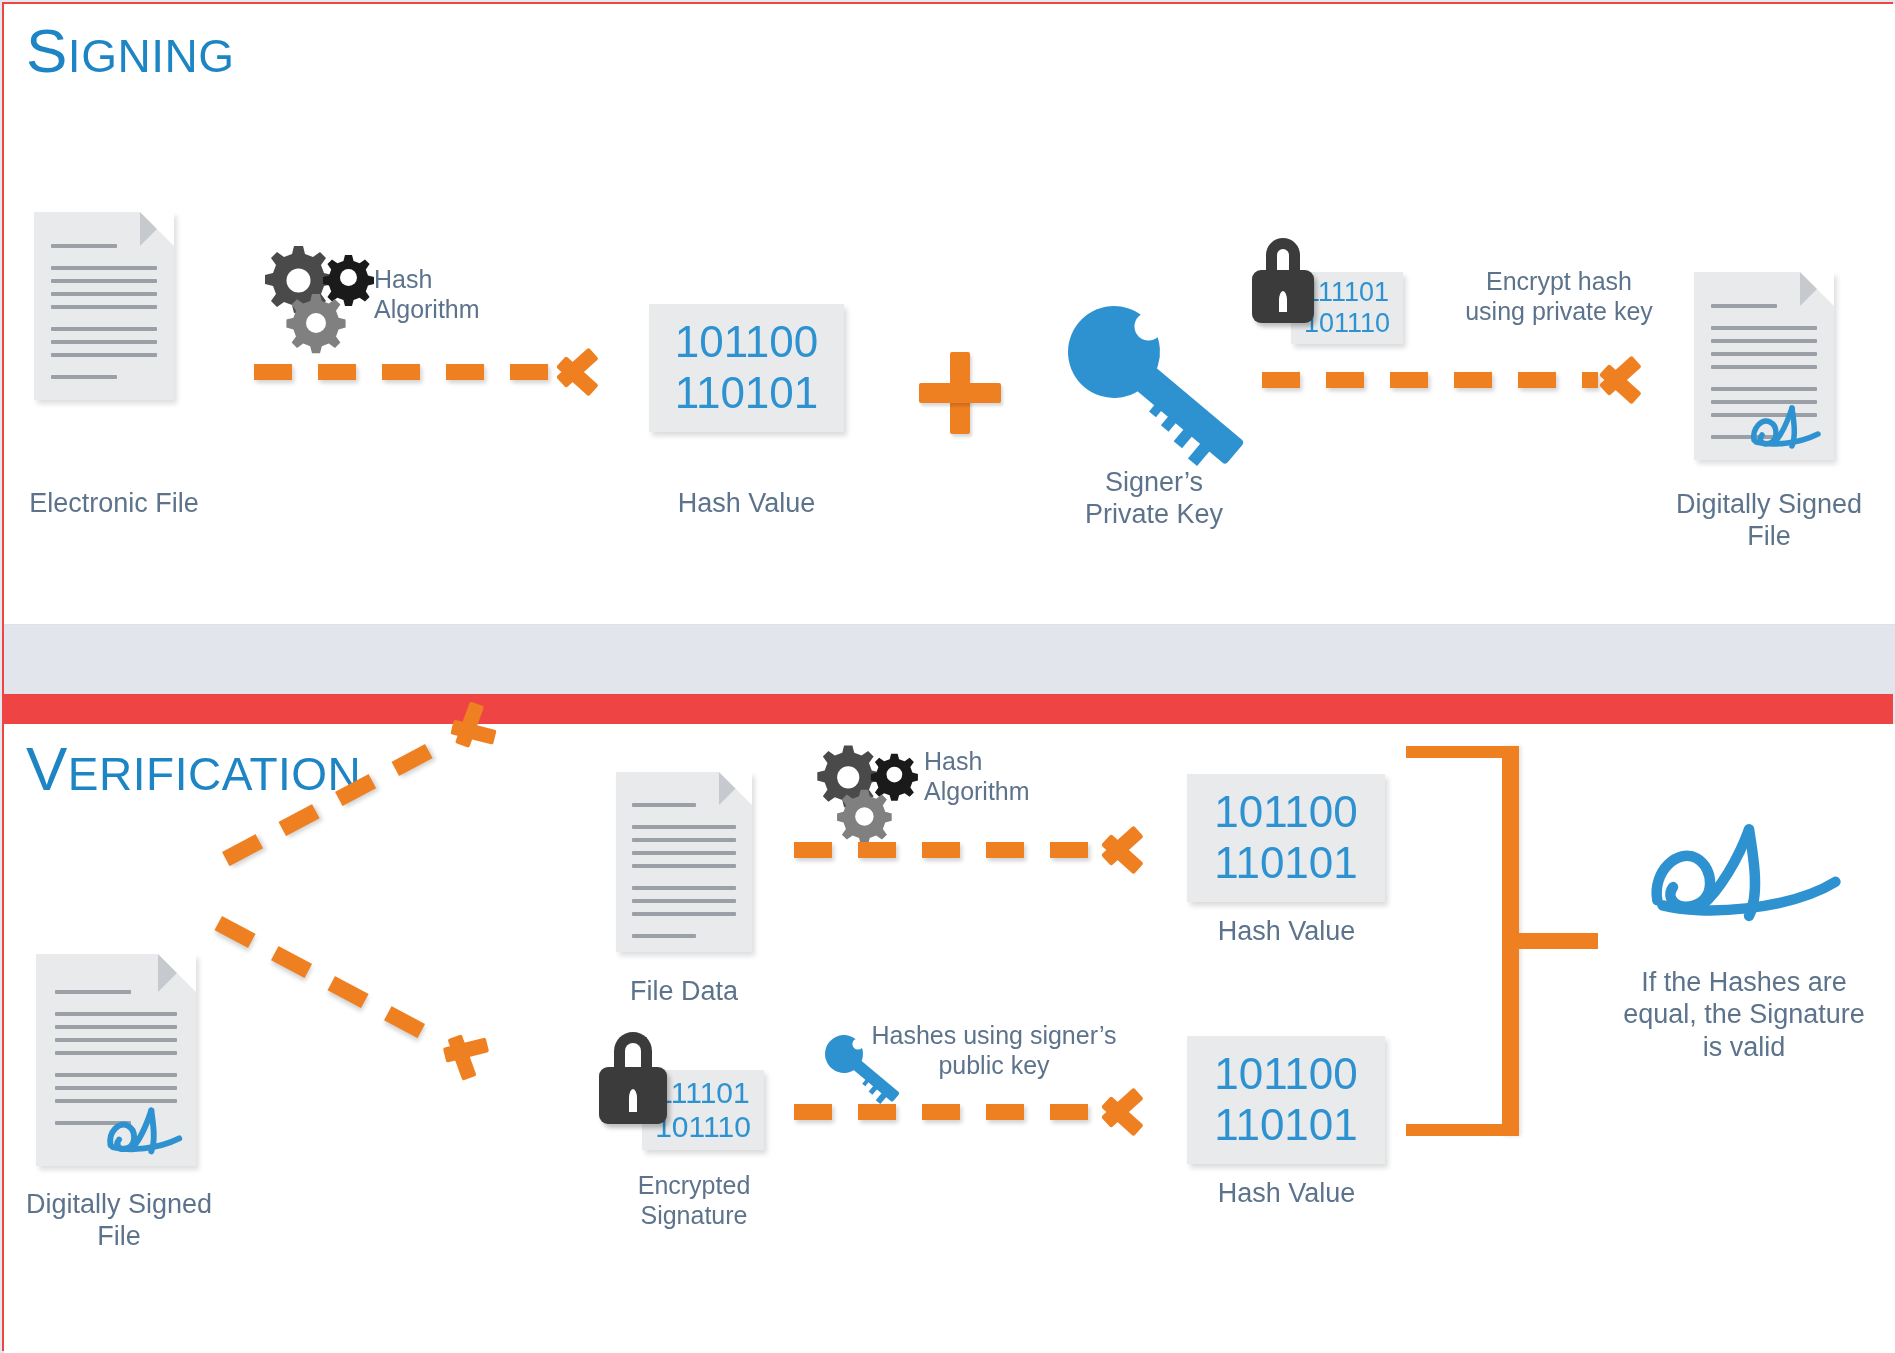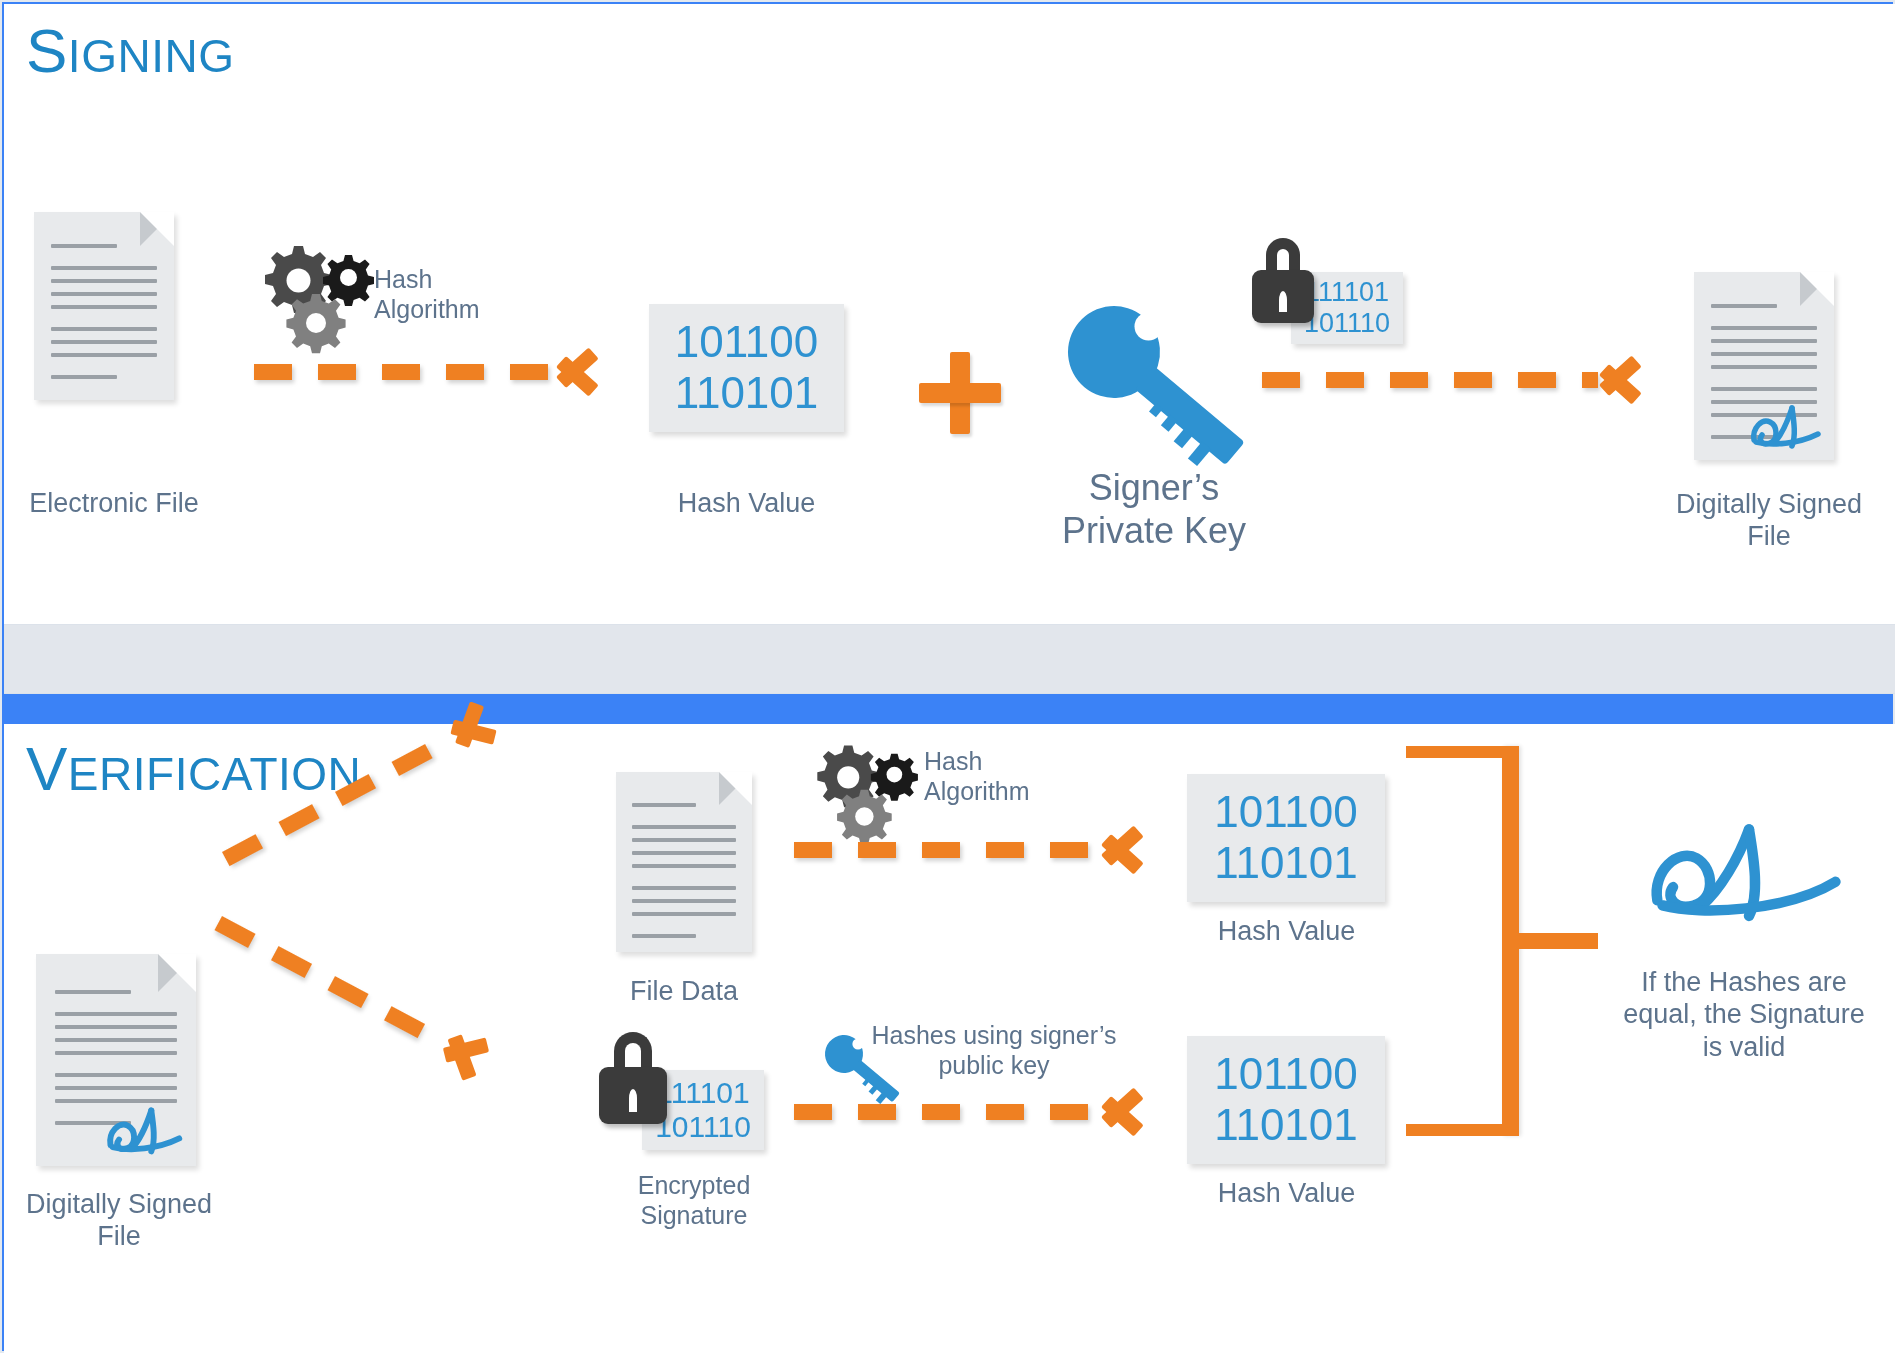--- a/index.html
+++ b/index.html
@@ -4,21 +4,21 @@
 <style>
   html,body{margin:0;padding:0;}
   body{
     width:1895px;height:1353px;
     background:#ffffff;
     font-family:"Liberation Sans", sans-serif;
     overflow:hidden;
     position:relative;
   }
   #stage{position:absolute;left:0;top:0;width:1895px;height:1353px;
-    border:2px solid #e4e9ef;box-sizing:border-box;background:#3b82f6;}
+    border:2px solid #e4e9ef;box-sizing:border-box;background:#ef4444;}
 
   
   .panel{position:absolute;left:2px;width:1891px;background:#fff;}
   #panel-signing{top:2px;height:620px;}
   #divider{position:absolute;left:2px;top:622px;width:1891px;height:68px;
     background:#e2e6ec;border-top:1px solid #dce2ea;border-bottom:1px solid #dce2ea;}
   #panel-verification{top:722px;height:661px;}
 
   .section-title{
     position:absolute;
@@ -211,32 +211,34 @@
           <circle cx="55" cy="48" r="46"></circle>
           <rect x="95" y="33" width="118" height="30" rx="4"></rect>
           <rect x="180" y="60" width="12" height="22"></rect>
           <rect x="158" y="60" width="11" height="18"></rect>
           <rect x="138" y="60" width="10" height="14"></rect>
           <rect x="120" y="60" width="9" height="11"></rect>
         </g>
         <circle cx="89.5" cy="22.5" r="14" fill="#ffffff"></circle>
       </svg>
     </div>
-    <div class="note" style="left:1030px;top:462px;width:240px;font-size:36px;">Signer’s
+    <div class="note" style="left:1030px;top:462px;width:240px;font-size:27px;">Signer’s
 Private Key</div>
 
     <div class="lock" style="left:1248px;top:234px;width:62px;height:85px;z-index:3;">
       <div class="shackle"></div>
       <div class="body"></div>
       <div class="hole"></div>
     </div>
     <div class="binbox" style="left:1287px;top:268px;width:112px;height:72px;font-size:27px;z-index:2;">
       <span>111101</span>
       <span>101110</span>
     </div>
+    <div class="note" style="left:1390px;top:262px;width:330px;">Encrypt hash
+using private key</div>
 
     <div class="darrow" style="left:1258px;top:368px;width:380px;">
       <div class="dash"></div>
       <div class="head"></div>
     </div>
 
     <div class="doc" style="left:1690px;top:268px;width:140px;height:188px;">
       <div class="page"></div>
       <div class="corner" style="border-width:34px 34px 0 0;border-color:#c6cace transparent transparent transparent;"></div>
       <div style="position:absolute;right:0;top:0;width:0;height:0;border-style:solid;border-width:0 34px 34px 0;border-color:transparent #ffffff transparent transparent;"></div>

